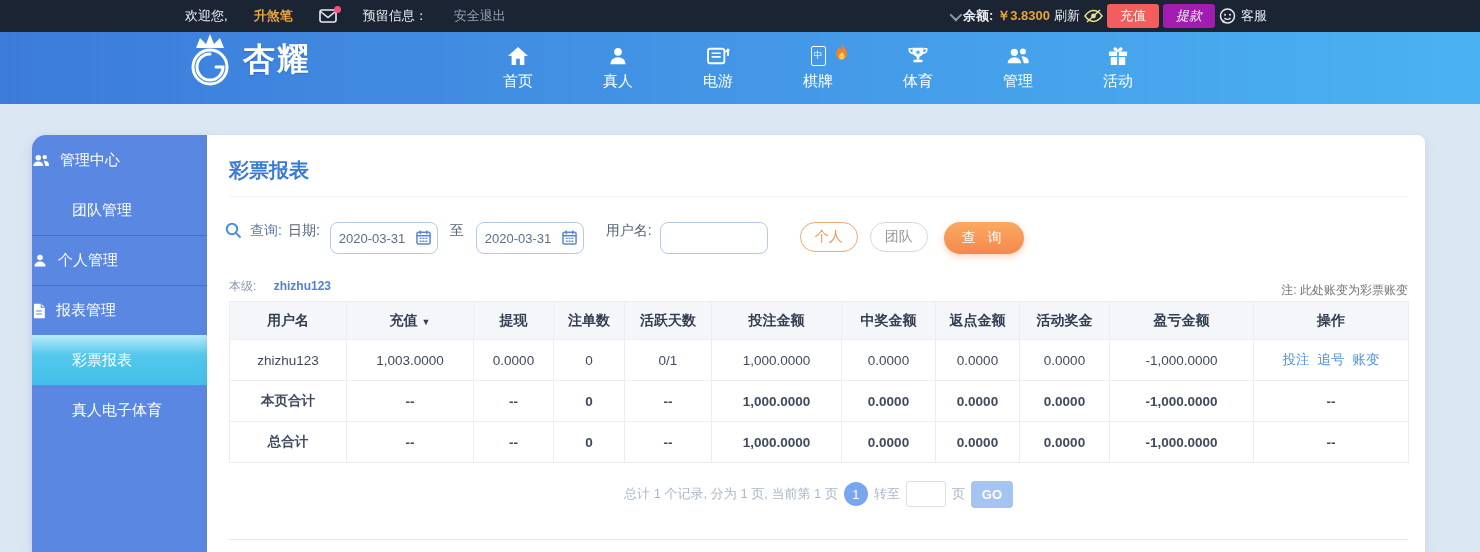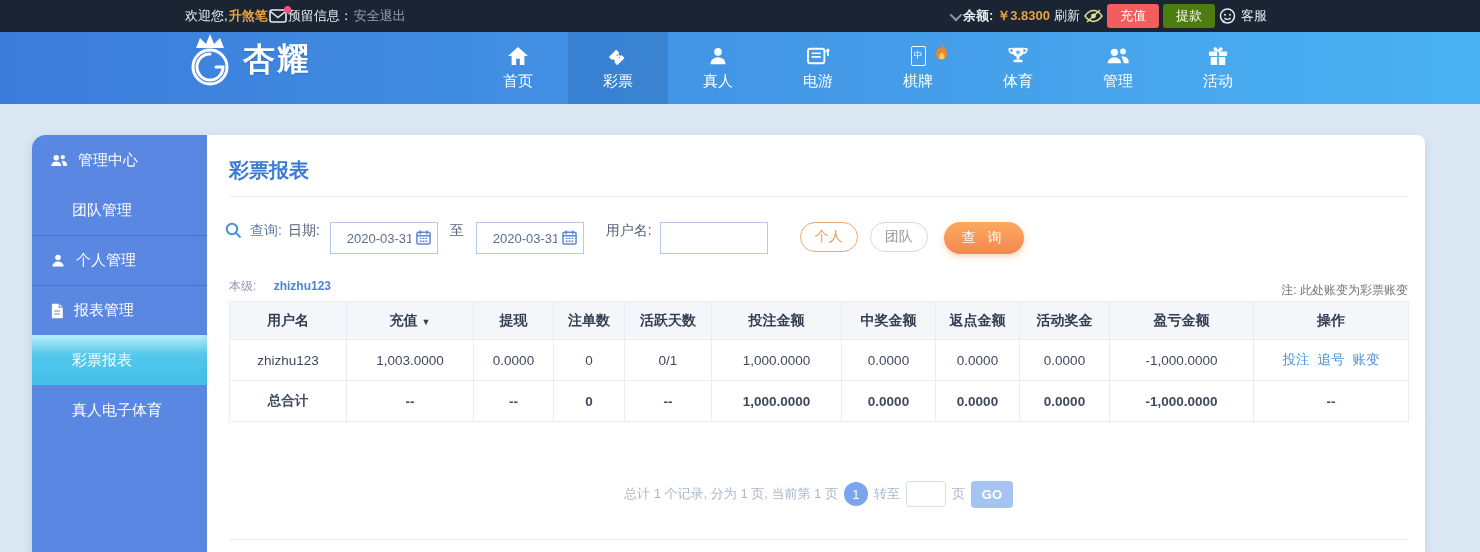--- a/index.html
+++ b/index.html
@@ -11,30 +11,30 @@
     font-size:13px; color:#3f4a5f;
   }
   svg { display:block; }
 
   
   .topbar {
     position:absolute; top:0; left:0; right:0; height:32px;
     background:#1b2433; display:flex; align-items:center; justify-content:space-between;
     color:#e9edf4; font-size:13px;
   }
-  .topbar-left { display:flex; align-items:center; gap:1px; margin-left:185px; }
+  .topbar-left { display:flex; align-items:center; gap:26px; margin-left:185px; }
   .topbar-right { display:flex; align-items:center; gap:4px; margin-right:213px; }
   .t-orange { color:#e8a33d; font-weight:bold; }
   .t-gray { color:#97a1b4; }
   .mail-wrap { position:relative; width:18px; height:14px; }
   .mail-dot { position:absolute; top:-3px; right:-4px; width:7px; height:7px; border-radius:50%; background:#ff4a7c; }
   .chev-down { width:9px; height:9px; border-right:2px solid #8d97aa; border-bottom:2px solid #8d97aa; transform:rotate(45deg) translateY(-2px); }
   .top-btn { border:none; color:#fff; font-size:13px; padding:3px 13px; border-radius:3px; cursor:pointer; font-family:inherit; }
   .btn-recharge { background:#f25d5d; }
-  .btn-withdraw { background:#4d7c0f; }
+  .btn-withdraw { background:#a21caf;font-style:italic; }
   .service { display:flex; align-items:center; gap:5px; }
 
   
   .nav {
     position:absolute; top:32px; left:0; right:0; height:72px;
     background:linear-gradient(90deg,#3c7bda 0%,#4ab2f2 100%);
   }
   .brand { position:absolute; left:183px; top:0; display:flex; align-items:center; gap:6px; color:#fff; }
   .brand-text { font-size:32px; font-weight:bold; letter-spacing:2px; text-shadow:0 1px 2px rgba(30,70,140,.35); }
   .nav-items { position:absolute; left:468px; top:0; height:72px; display:flex; }
@@ -46,43 +46,43 @@
   .nav-item.active { background:rgba(16,62,126,.18); }
   .hot-flame { position:absolute; top:12px; right:18px; }
   .tile { width:15px; height:20px; border:1.5px solid #fff; border-radius:2px; color:#fff; font-size:9px; display:flex; align-items:center; justify-content:center; }
 
   
   .sidebar {
     position:absolute; left:32px; top:135px; bottom:0; width:175px;
     background:#5a87e2; border-radius:14px 0 0 0; color:#fff;
     box-shadow:0 3px 10px rgba(90,120,180,.25);
   }
-  .side-item { height:50px; display:flex; align-items:center; gap:10px; padding-left:18px; font-size:15px; cursor:pointer; }
+  .side-item { height:50px; display:flex; align-items:center; gap:10px; font-size:15px; cursor:pointer; }
   .side-item.child { padding-left:40px; }
   .side-item.bordered { border-top:1px solid rgba(25,62,140,.30); }
   .side-item.active {
     background:linear-gradient(180deg,#b9edfa 0%,#54c8ec 40%,#43bfe9 100%);
     color:#fff;
   }
 
   
   .panel {
     position:absolute; left:207px; top:135px; bottom:0; width:1218px;
     background:#fff; border-radius:0 8px 0 0;
     box-shadow:0 3px 10px rgba(90,120,180,.18);
   }
   .page-title { position:absolute; left:22px; top:22px; font-size:20px; font-weight:bold; color:#3a7bd5; }
   .title-divider { position:absolute; left:22px; right:17px; top:61px; border-top:1px solid #eef1f5; }
 
   .search-row { position:absolute; left:18px; top:87px; height:34px; display:flex; align-items:flex-start; }
   .lbl-query { color:#5d7aa6; font-size:14px; margin:0 6px 0 8px; }
   .lbl { color:#55627a; font-size:14px; }
   .input-box {
-    height:32px; border:1px solid #b5c9ea; border-radius:0;
-    font-size:13px; color:#5c6e8c; padding:0 16px; font-family:inherit; outline:none; background:#fff;
+    height:32px; border:1px solid #b5c9ea; border-radius:8px;
+    font-size:13px; color:#5c6e8c; padding:0 8px; font-family:inherit; outline:none; background:#fff;
   }
   .date-wrap { position:relative; margin-left:10px; }
   .date-wrap input { width:108px; padding-right:26px; }
   .cal-ico { position:absolute; right:7px; top:8px; }
   .to-lbl { margin:0 12px; color:#55627a; font-size:14px; }
   .user-lbl { margin-left:22px; margin-right:8px; }
   .user-input { width:108px; }
   .pill {
     height:30px; border-radius:16px; background:#fff; font-size:14px; cursor:pointer; font-family:inherit;
   }
@@ -184,29 +184,20 @@
     <span class="brand-text">杏耀</span>
   </div>
   <div class="nav-items">
     <div class="nav-item">
       <span>
           <svg width="22" height="20" viewBox="0 0 24 22">
             <path d="M12 1l11 10h-4v10h-5v-7h-4v7H5V11H1z" fill="#fff"></path>
           </svg>
         </span>
       <span>首页</span>
-    </div>
-    <div class="nav-item active">
-      <span>
-          <svg width="22" height="20" viewBox="0 0 24 22">
-            <path d="M2 12l8-8 3 3a2.3 2.3 0 0 0 3.2 3.2l3 3-8 8-3-3a2.3 2.3 0 0 0-3.2-3.2z" fill="#fff"></path>
-            <path d="M10.5 9.5l3.5 3.5" stroke="#4a90d9" stroke-width="1.2" stroke-dasharray="2 1.5"></path>
-          </svg>
-        </span>
-      <span>彩票</span>
     </div>
     <div class="nav-item">
       <span>
           <svg width="22" height="20" viewBox="0 0 24 22">
             <circle cx="12" cy="6.5" r="4.2" fill="#fff"></circle>
             <path d="M3.5 20a8.5 7.5 0 0 1 17 0z" fill="#fff"></path>
           </svg>
         </span>
       <span>真人</span>
     </div>
@@ -399,20 +390,33 @@
         <td>1,000.0000</td>
         <td>0.0000</td>
         <td>0.0000</td>
         <td>0.0000</td>
         <td class="neg">-1,000.0000</td>
         <td>
           <a class="op-link">投注</a><a class="op-link">追号</a><a class="op-link">账变</a>
         </td>
       </tr>
       <tr class="totals">
+        <td>本页合计</td>
+        <td>--</td>
+        <td>--</td>
+        <td>0</td>
+        <td>--</td>
+        <td>1,000.0000</td>
+        <td>0.0000</td>
+        <td>0.0000</td>
+        <td>0.0000</td>
+        <td class="neg">-1,000.0000</td>
+        <td>--</td>
+      </tr>
+      <tr class="totals">
         <td>总合计</td>
         <td>--</td>
         <td>--</td>
         <td>0</td>
         <td>--</td>
         <td>1,000.0000</td>
         <td>0.0000</td>
         <td>0.0000</td>
         <td>0.0000</td>
         <td class="neg">-1,000.0000</td>

